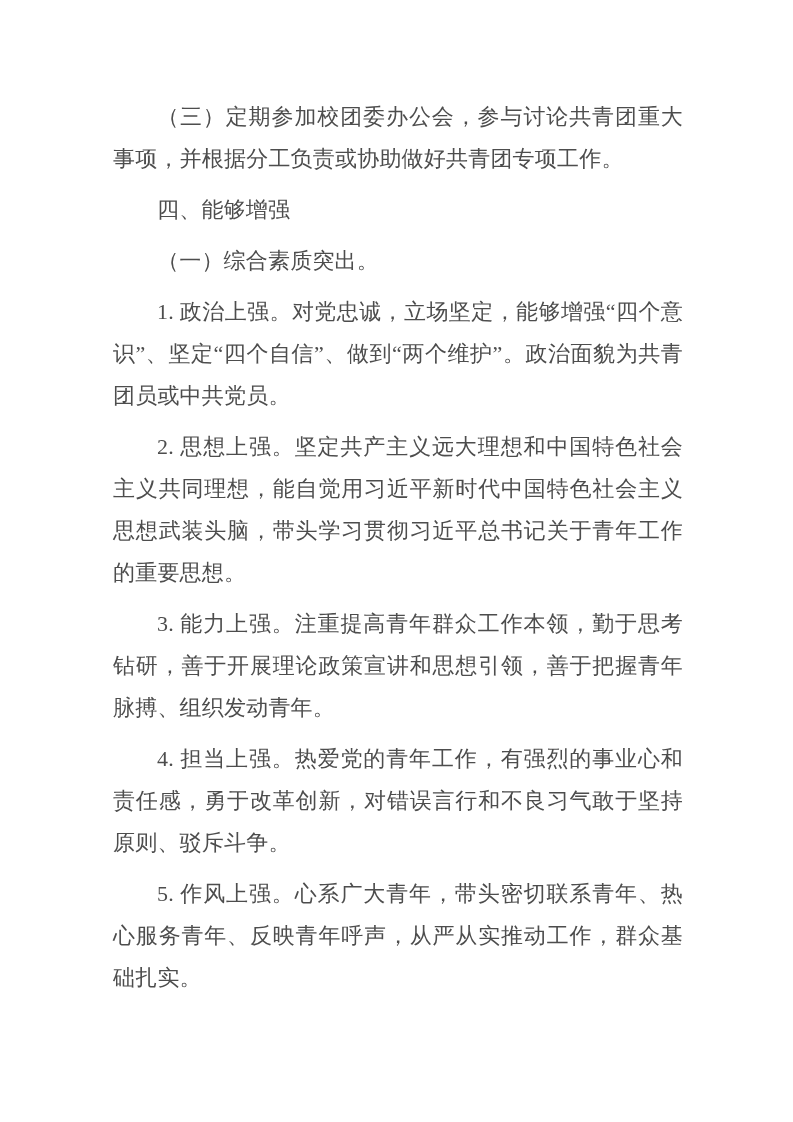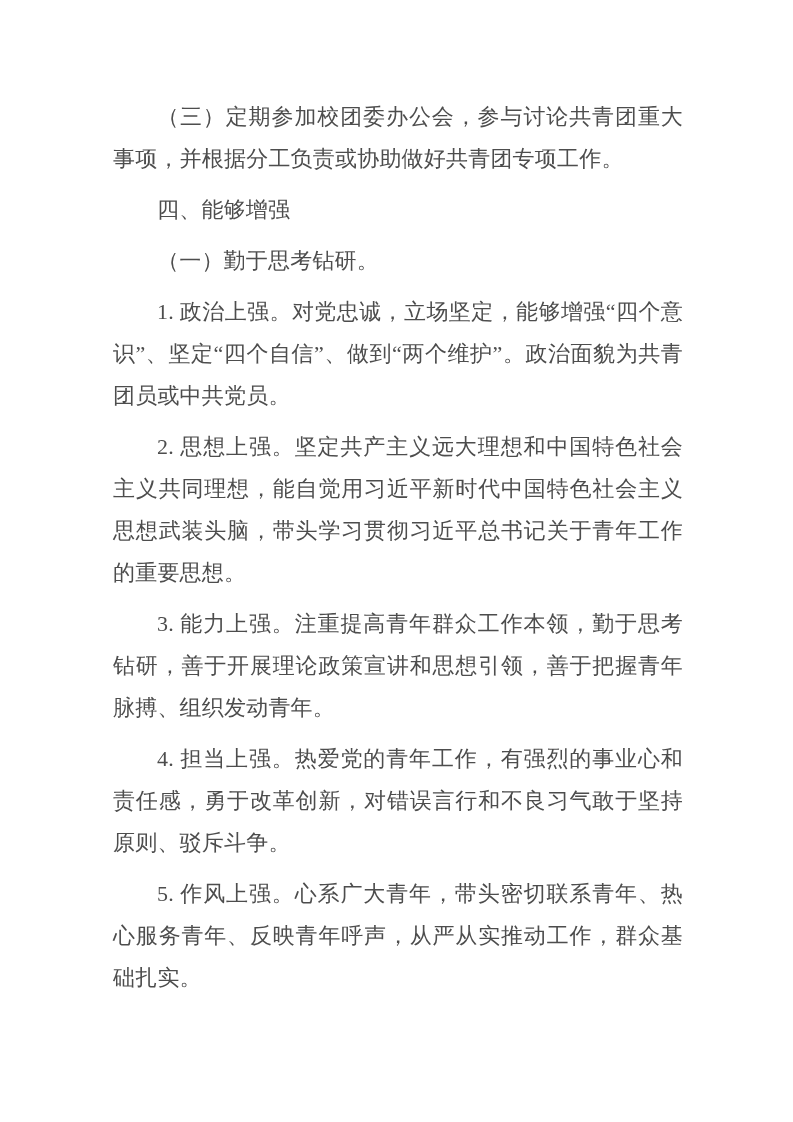--- a/index.html
+++ b/index.html
@@ -37,20 +37,20 @@
     margin-bottom: 0;
   }
 </style>
 </head>
 <body>
 
 <div class="page">
   <div class="doc-body">
     <p>（三）定期参加校团委办公会，参与讨论共青团重大事项，并根据分工负责或协助做好共青团专项工作。</p>
     <p>四、能够增强</p>
-    <p>（一）勤于思考钻研。</p>
+    <p>（一）综合素质突出。</p>
     <p>1. 政治上强。对党忠诚，立场坚定，能够增强“四个意识”、坚定“四个自信”、做到“两个维护”。政治面貌为共青团员或中共党员。</p>
     <p>2. 思想上强。坚定共产主义远大理想和中国特色社会主义共同理想，能自觉用习近平新时代中国特色社会主义思想武装头脑，带头学习贯彻习近平总书记关于青年工作的重要思想。</p>
     <p>3. 能力上强。注重提高青年群众工作本领，勤于思考钻研，善于开展理论政策宣讲和思想引领，善于把握青年脉搏、组织发动青年。</p>
     <p>4. 担当上强。热爱党的青年工作，有强烈的事业心和责任感，勇于改革创新，对错误言行和不良习气敢于坚持原则、驳斥斗争。</p>
     <p>5. 作风上强。心系广大青年，带头密切联系青年、热心服务青年、反映青年呼声，从严从实推动工作，群众基础扎实。</p>
   </div>
 </div>
 
 </body></html>

